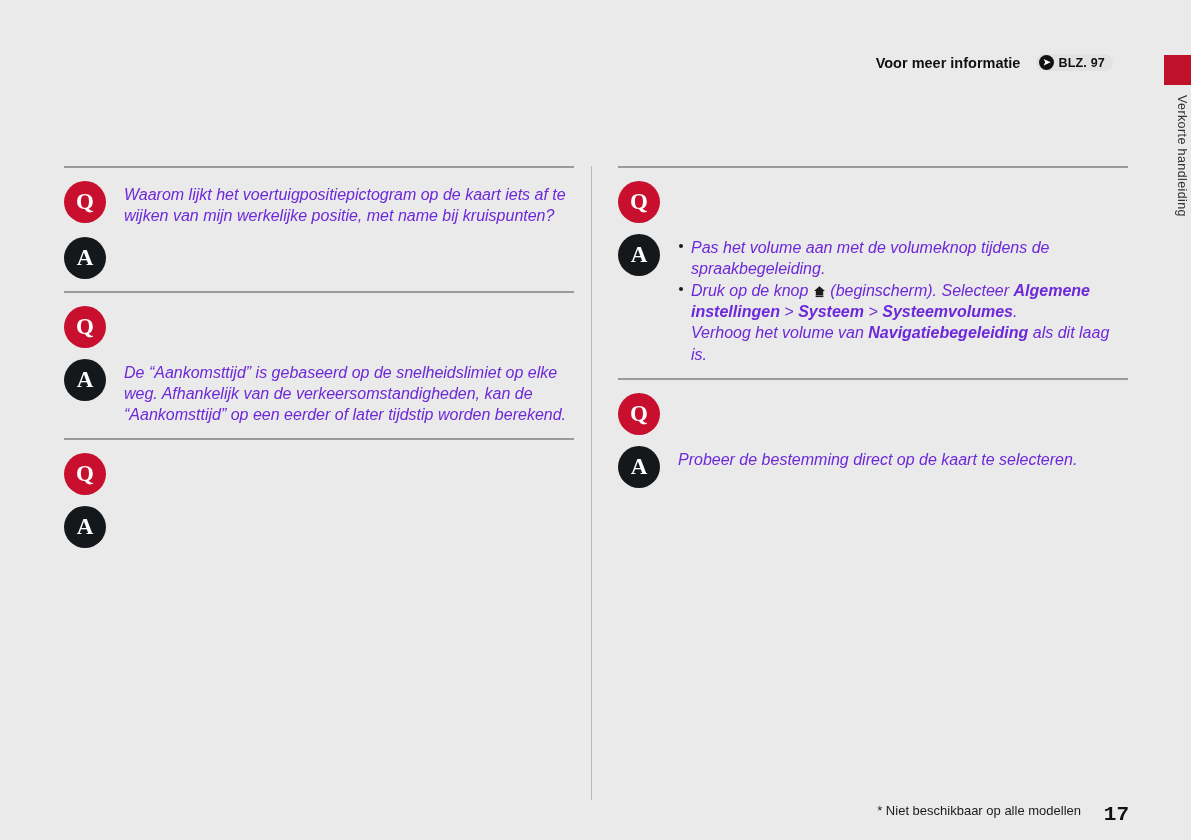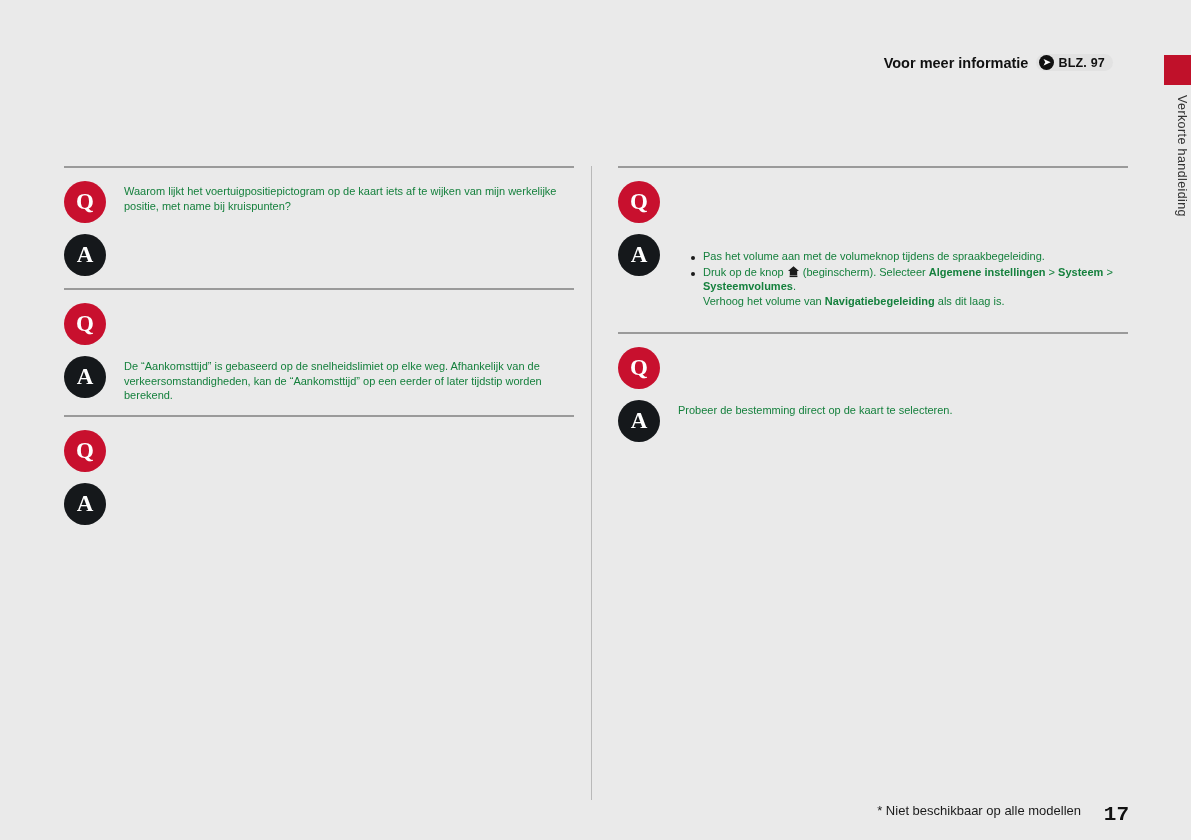--- a/index.html
+++ b/index.html
@@ -34,21 +34,21 @@
     letter-spacing: 0.2px;
     color: #111;
   }
 
   .more-info {
     position: absolute;
     right: 78px;
     top: 54px;
     display: flex;
     align-items: center;
-    gap: 8px;
+    gap: 16px;
     font-size: 14.5px;
     font-weight: bold;
     color: #111;
   }
 
   .ref-badge {
     display: inline-flex;
     align-items: center;
     gap: 4px;
     background: #e2e2e2;
@@ -140,29 +140,30 @@
     color: #fff;
     font-size: 23px;
     font-weight: bold;
     font-family: "Liberation Serif", serif;
     margin-right: 18px;
   }
   .bubble.q { background: #c8102e; }
   .bubble.a { background: #15181b; }
 
   .qa-text {
-    font-size: 11px;
+    font-size: 16px;
     line-height: 1.32;
-    color: #15803d;
+    color: #6d28d9;
     padding-top: 3px;
     flex: 1;
+    font-style: italic;
   }
 
   ul.bullets {
-    margin: 12px;
+    margin: 0;
     padding: 0;
     list-style: none;
   }
   ul.bullets li {
     position: relative;
     padding-left: 13px;
     margin-bottom: 1px;
   }
   ul.bullets li:before {
     content: "";

